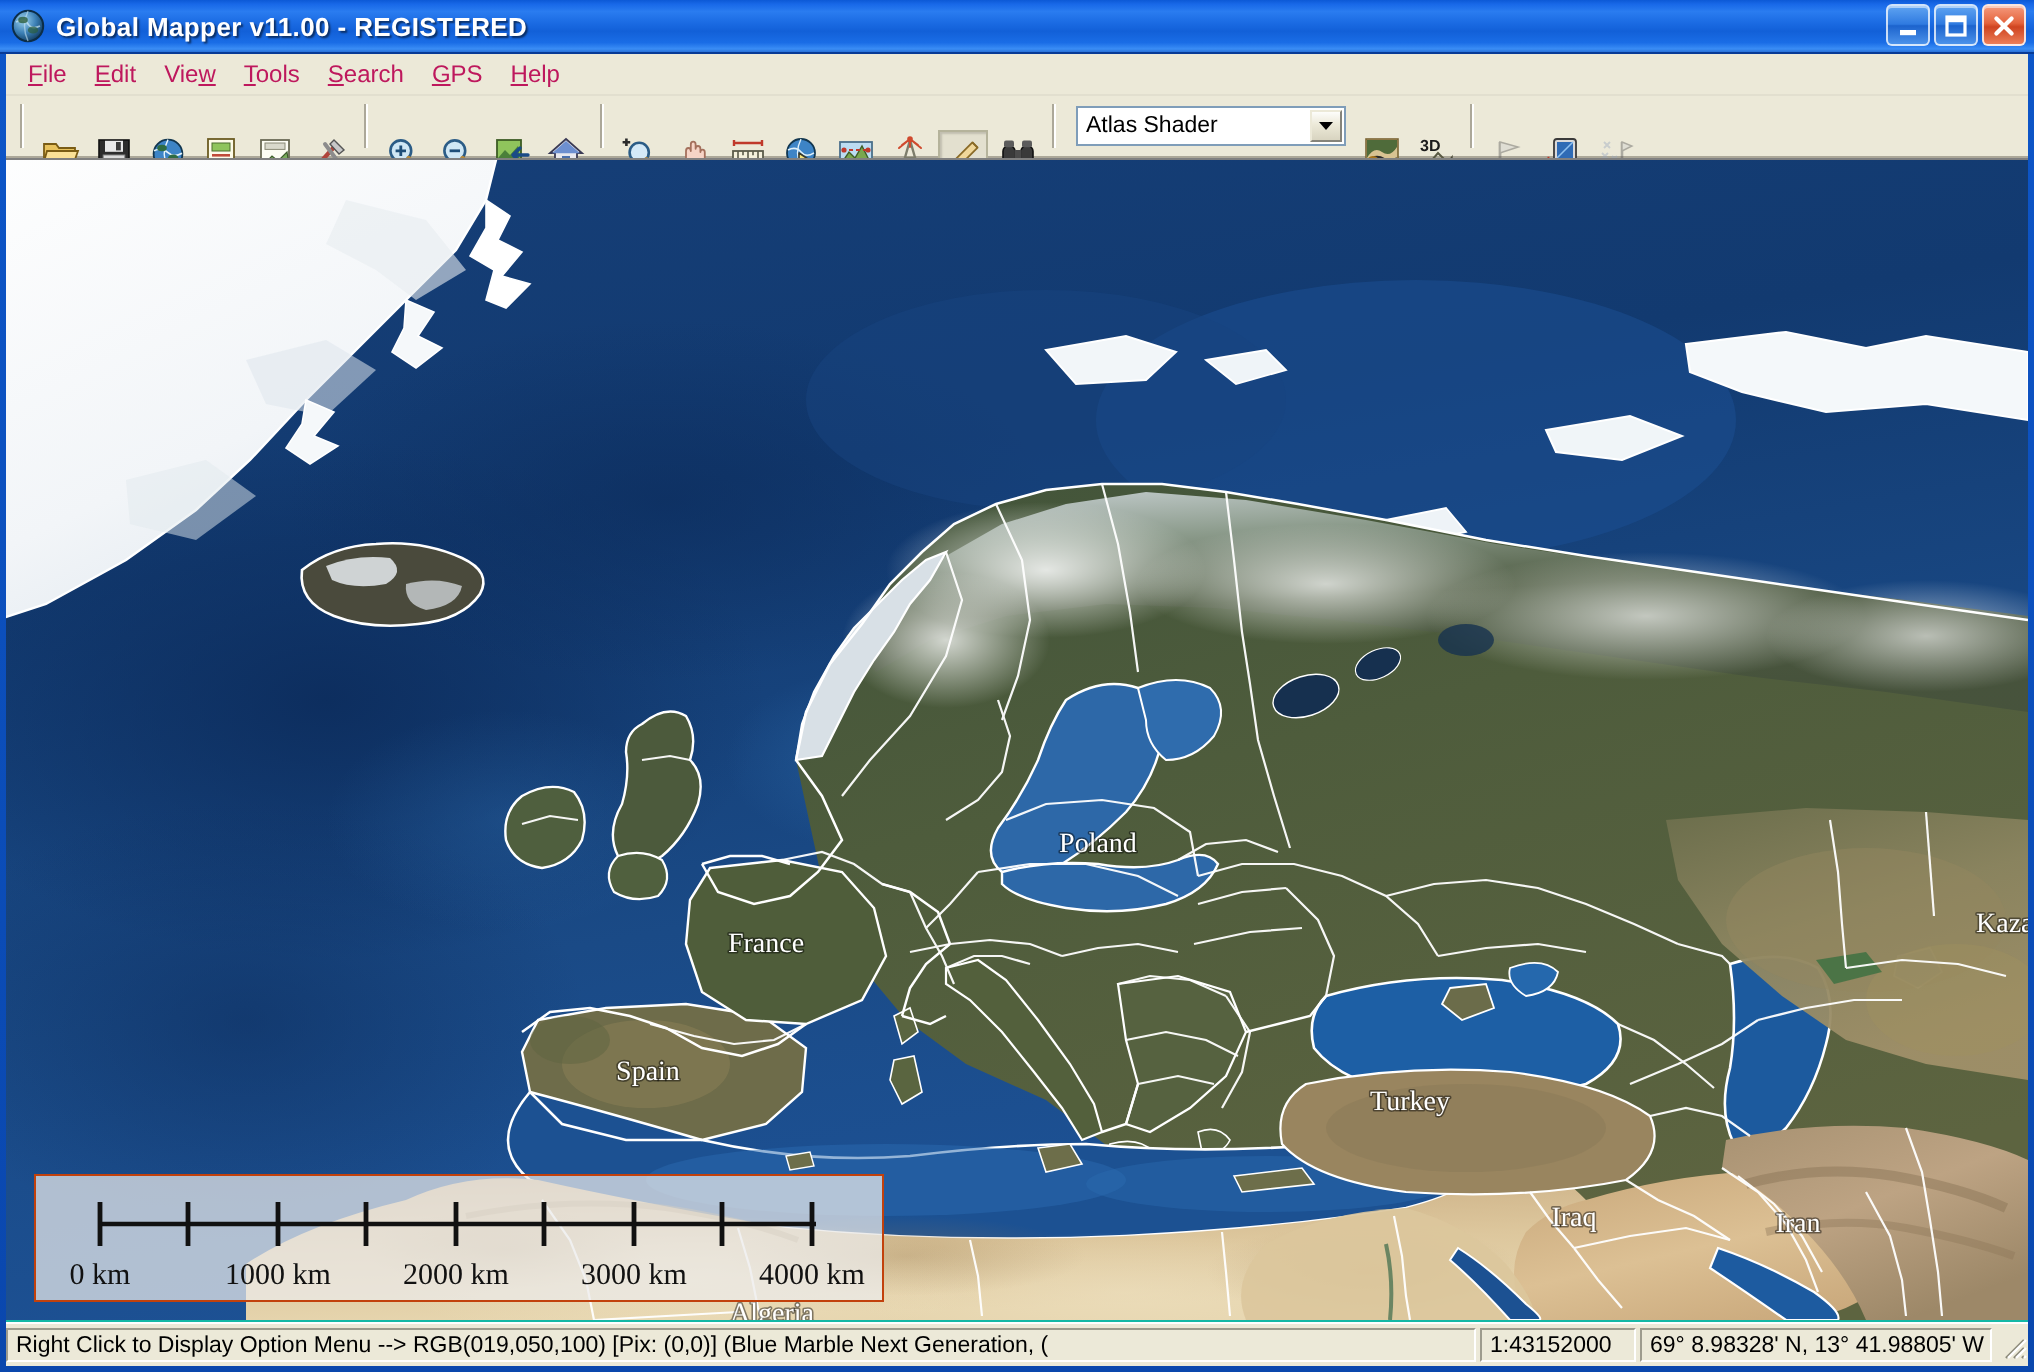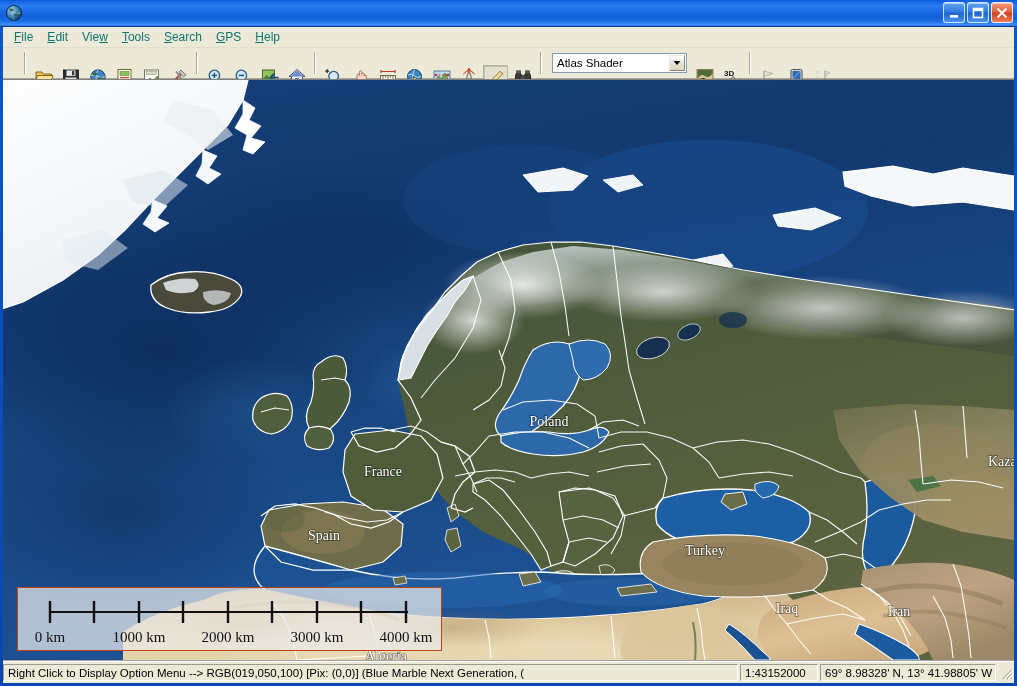--- a/index.html
+++ b/index.html
@@ -70,31 +70,31 @@
   }
 
   
   #menubar {
     height: 21px; background: #ece9d8;
     display: flex; align-items: center;
     padding-left: 4px; flex: 0 0 auto;
     border-bottom: 1px solid #e2dfcf;
   }
   .menu-item {
-    padding: 2px 7px; font-size: 12px; color: #0f766e;
+    padding: 2px 7px; font-size: 12px; color: #be185d;
     cursor: default; line-height: 14px;
     font-family: "Liberation Sans", sans-serif;
   }
   .menu-item u { text-decoration: underline; }
 
   
   #toolbar {
     height: 31px; background: #ece9d8;
     display: flex; align-items: center; flex: 0 0 auto;
-    padding-left: 17px;
+    padding-left: 3px;
     border-bottom: 1px solid #aca899;
   }
   .tb-group { display: flex; align-items: center; margin-top: 28px; }
   .tb-sep {
     width: 2px; height: 22px; margin: 0 4px;
     border-left: 1px solid #aca899;
     border-right: 1px solid #ffffff;
     flex: 0 0 auto;
   }
   .tb-btn {
@@ -132,21 +132,21 @@
     border: 1px solid #ece9d8;
     border-right-color: #85837a; border-bottom-color: #85837a;
     display: flex; align-items: center; justify-content: center;
     cursor: pointer;
   }
 
   
   #mapview {
     flex: 1 1 auto; position: relative; overflow: hidden;
     border-top: 1px solid #808080;
-    background: #a3a3a3;
+    background: #14b8a6;
   }
   #mapsvg { position: absolute; left: 0; top: 0; display: block; }
 
   .country-label {
     font-family: "Liberation Serif", serif;
     fill: #ffffff;
     font-size: 14px;
     paint-order: stroke;
     stroke: rgba(0,0,0,0.45);
     stroke-width: 1.6px;
@@ -201,20 +201,21 @@
             <stop offset="100%" stop-color="#103a5c"></stop>
           </radialGradient>
         </defs>
         <circle cx="9" cy="9" r="7.6" fill="url(#gicon)" stroke="#0c2d47" stroke-width="1"></circle>
         <path d="M3 7 Q7 5 9 8 Q11 11 15 9" fill="none" stroke="#cfeaf7" stroke-width="0.8" opacity="0.7"></path>
         <path d="M9 1.5 Q5.5 9 9 16.5" fill="none" stroke="#cfeaf7" stroke-width="0.7" opacity="0.55"></path>
         <ellipse cx="6.5" cy="6" rx="2.4" ry="1.6" fill="#2b5c3c" opacity="0.8"></ellipse>
         <ellipse cx="11.5" cy="11" rx="2.6" ry="1.8" fill="#2b5c3c" opacity="0.7"></ellipse>
       </svg>
     </span>
+    <span id="title-text">Global Mapper v11.00 - REGISTERED</span>
 
     <div id="window-buttons">
       <div class="winbtn min" title="Minimize">
         <svg width="14" height="14" viewBox="0 0 14 14">
           <rect x="3" y="9" width="8" height="2.6" fill="#fff"></rect>
         </svg>
       </div>
       <div class="winbtn max" title="Maximize">
         <svg width="14" height="14" viewBox="0 0 14 14">
           <rect x="2.5" y="2.5" width="9" height="9" fill="none" stroke="#fff" stroke-width="1.6"></rect>

